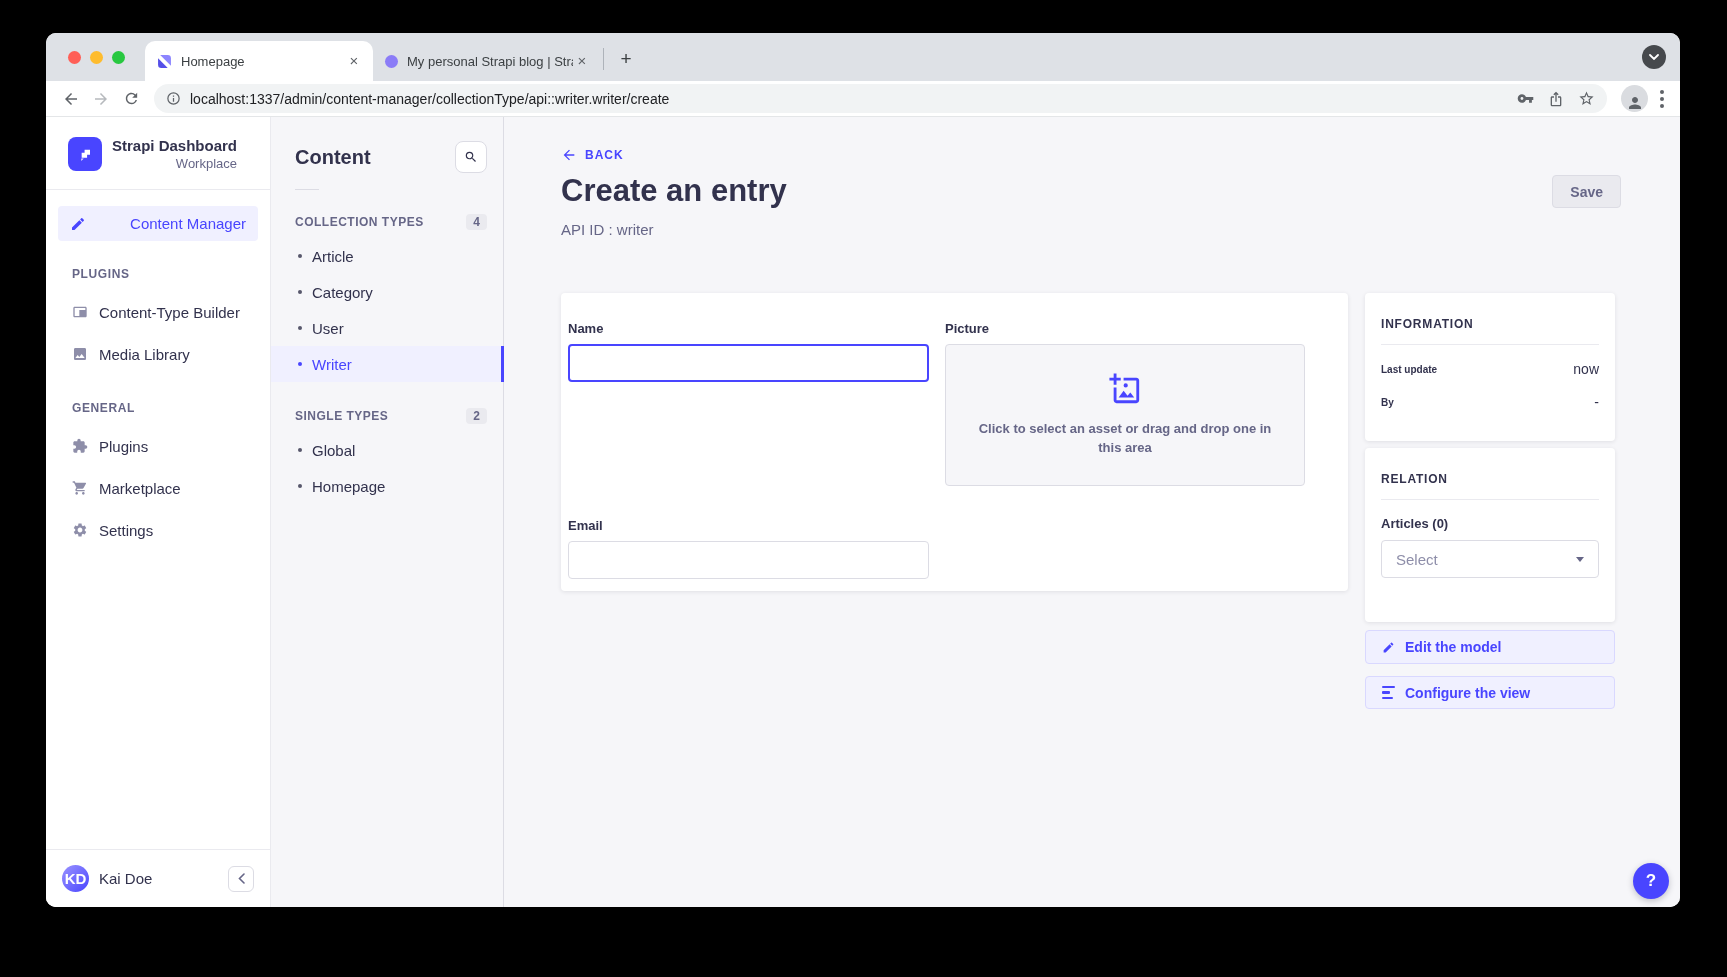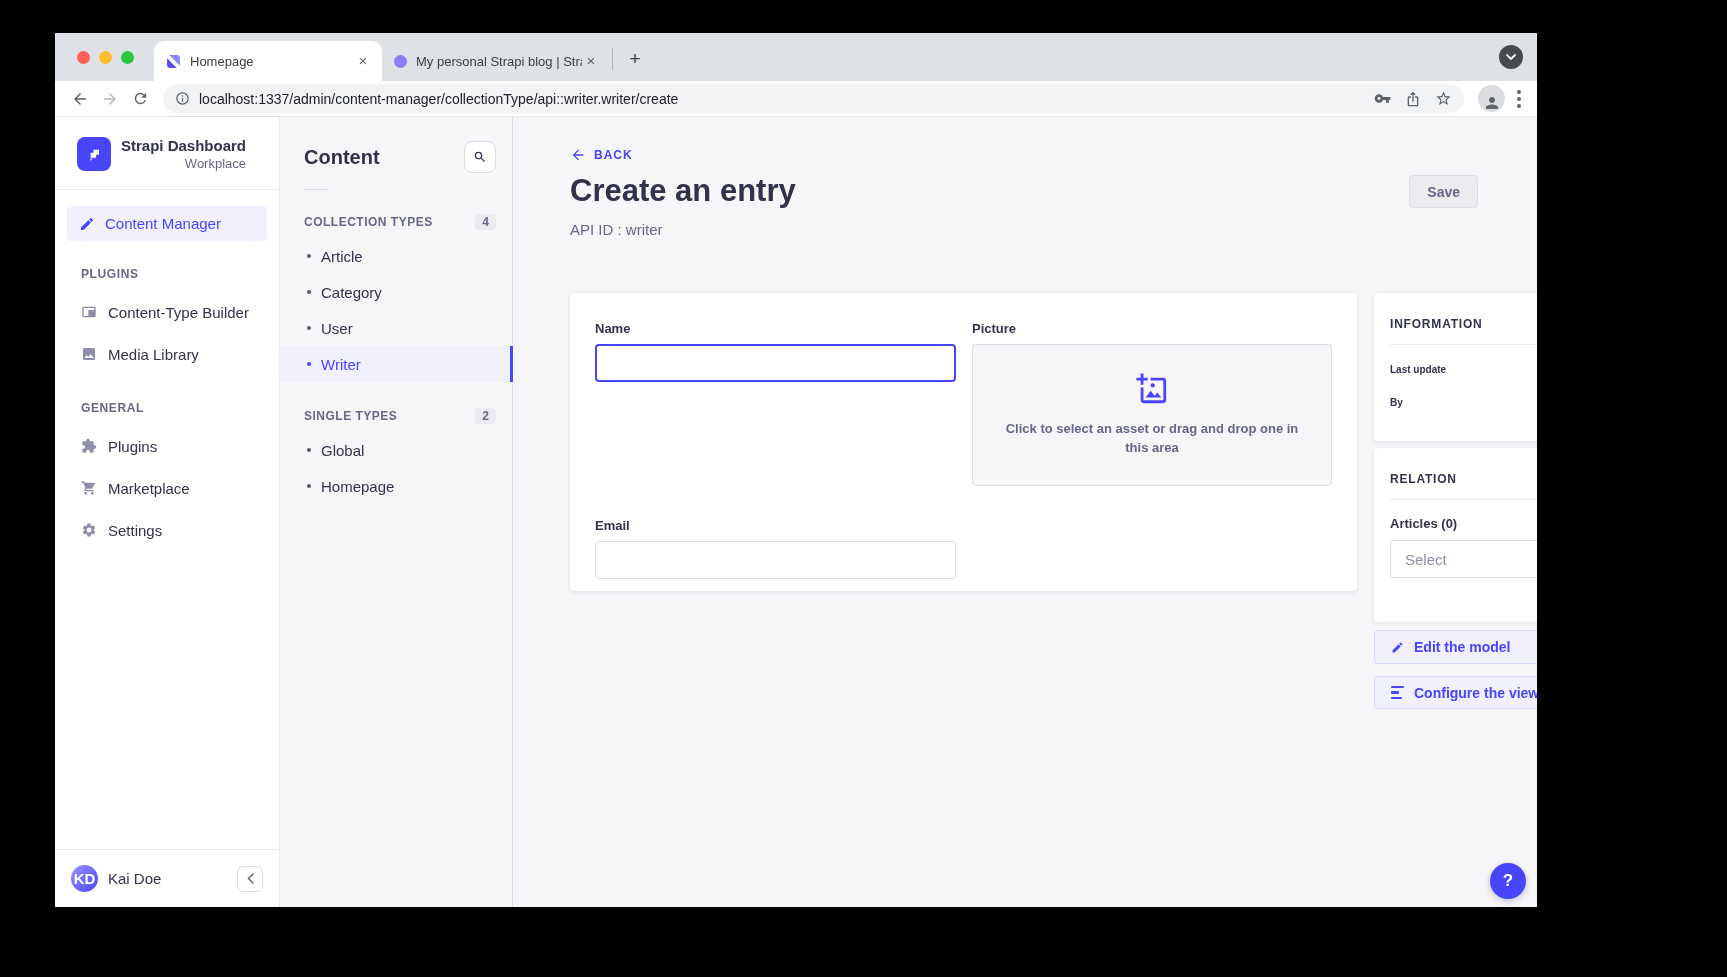--- a/index.html
+++ b/index.html
@@ -1,19 +1,19 @@
 <!DOCTYPE html>
 <html><head>
 <meta charset="utf-8">
 <style>
   * { margin:0; padding:0; box-sizing:border-box; }
   html,body { width:1727px; height:977px; background:#000; font-family:"Liberation Sans", sans-serif; }
   .stage { position:relative; width:1727px; height:977px; background:#000; overflow:hidden; }
-  .window { position:absolute; left:55px; top:33px; width:1482px; height:874px;
-            border-radius:0; overflow:hidden; background:#fff; }
+  .window { position:absolute; left:46px; top:33px; width:1634px; height:874px;
+            border-radius:10px; overflow:hidden; background:#fff; }
 
   
   .tabstrip { height:48px; background:#dee1e6; display:flex; align-items:flex-end; position:relative; }
   .traffic { display:flex; gap:9px; align-items:center; margin:0 20px 0 22px; height:48px; }
   .tl { width:13px; height:13px; border-radius:50%; }
   .tl.red{ background:#ff5f57; } .tl.yellow{ background:#febc2e; } .tl.green{ background:#28c840; }
   .tab { width:228px; height:40px; display:flex; align-items:center; padding:0 10px 0 12px; position:relative; }
   .tab.active { background:#fff; border-radius:10px 10px 0 0; }
   .tab .title { font-size:13px; color:#3c4043; margin-left:9px; white-space:nowrap; overflow:hidden; flex:1; }
   .tab .close { color:#5f6368; font-size:15px; width:18px; height:18px; line-height:17px; text-align:center; border-radius:50%; cursor:default; }
@@ -38,21 +38,21 @@
   .app { display:flex; height:790px; }
 
   
   .sidebar { width:225px; background:#fff; border-right:1px solid #eaeaef; position:relative; }
   .brand { display:flex; align-items:center; padding:20px 22px 18px 22px; border-bottom:1px solid #eaeaef; }
   .brand-logo { width:34px; height:34px; border-radius:8px; background:#4945ff; display:flex; align-items:center; justify-content:center; flex:0 0 auto; }
   .brand-text { margin-left:10px;text-align:right; }
   .brand-name { font-size:15px; font-weight:700; color:#32324d; }
   .brand-sub { font-size:13px; color:#666687; margin-top:2px; }
   .cm-item { margin:16px 12px; padding:9px 12px; border-radius:4px; background:#f0f0ff; color:#4945ff;
-             display:flex; align-items:center; gap:10px; font-size:15px; font-weight:500; }
+             display:flex; align-items:center; gap:10px; font-size:15px; font-weight:500;justify-content:space-between; }
   .side-section { font-size:12px; font-weight:700; letter-spacing:.6px; color:#666687; padding:0 0 0 26px; margin:26px 0 10px 0; }
   .side-item { display:flex; align-items:center; gap:11px; padding:0 0 0 26px; height:42px; font-size:15px; color:#32324d; }
   .side-item .ic { color:#8e8ea9; display:flex; }
   .user-block { position:absolute; bottom:0; left:0; right:0; height:58px; border-top:1px solid #eaeaef;
                 display:flex; align-items:center; padding:0 16px; background:#fff; }
   .kd-avatar { width:27px; height:27px; border-radius:50%; background:linear-gradient(135deg,#9a93ff 0%,#4945ff 100%);
                color:#fff; font-size:15px; font-weight:700; display:flex; align-items:center; justify-content:center; }
   .user-name { margin-left:10px; font-size:15px; color:#32324d; }
   .collapse-btn { margin-left:auto; width:26px; height:26px; border:1px solid #dcdce4; border-radius:6px; background:#fff;
                   color:#666687; font-size:14px; display:flex; align-items:center; justify-content:center; }
@@ -79,21 +79,21 @@
   .main { flex:1; background:#f6f6f9; position:relative; }
   .back-link { position:absolute; left:57px; top:30px; display:flex; align-items:center; gap:8px;
                color:#4945ff; font-size:12px; font-weight:700; letter-spacing:1px; }
   .page-title { position:absolute; left:57px; top:56px; font-size:31px; font-weight:700; color:#32324d; }
   .api-id { position:absolute; left:57px; top:104px; font-size:15px; color:#666687; }
   .save-btn { position:absolute; right:59px; top:58px; height:33px; padding:0 17px; background:#eaeaef;
               border:1px solid #dcdce4; border-radius:4px; color:#666687; font-size:14px; font-weight:600;
               display:flex; align-items:center; }
 
   .form-card { position:absolute; left:57px; top:176px; width:787px; height:298px; background:#fff;
-               border-radius:4px; box-shadow:0 1px 4px rgba(33,33,52,.1); padding:28px 25px; }
+               border-radius:4px; box-shadow:0 1px 4px rgba(33,33,52,.1); padding:28px 7px; }
   .form-grid { display:grid; grid-template-columns:361px 360px; column-gap:16px; row-gap:32px; }
   .field-label { font-size:13px; font-weight:700; color:#32324d; margin-bottom:8px; }
   .text-input { width:100%; height:38px; border:1px solid #dcdce4; border-radius:4px; background:#fff;
                 padding:0 12px; font-size:15px; color:#32324d; outline:none; font-family:"Liberation Sans",sans-serif; }
   .text-input.focused { border:2px solid #4945ff; }
   .dropzone { height:142px; background:#f6f6f9; border:1px solid #dcdce4; border-radius:4px;
               display:flex; flex-direction:column; align-items:center; justify-content:center; }
   .dropzone .hint { margin-top:14px; font-size:13px; font-weight:700; color:#666687; text-align:center;
                     max-width:310px; line-height:1.45; }
 

